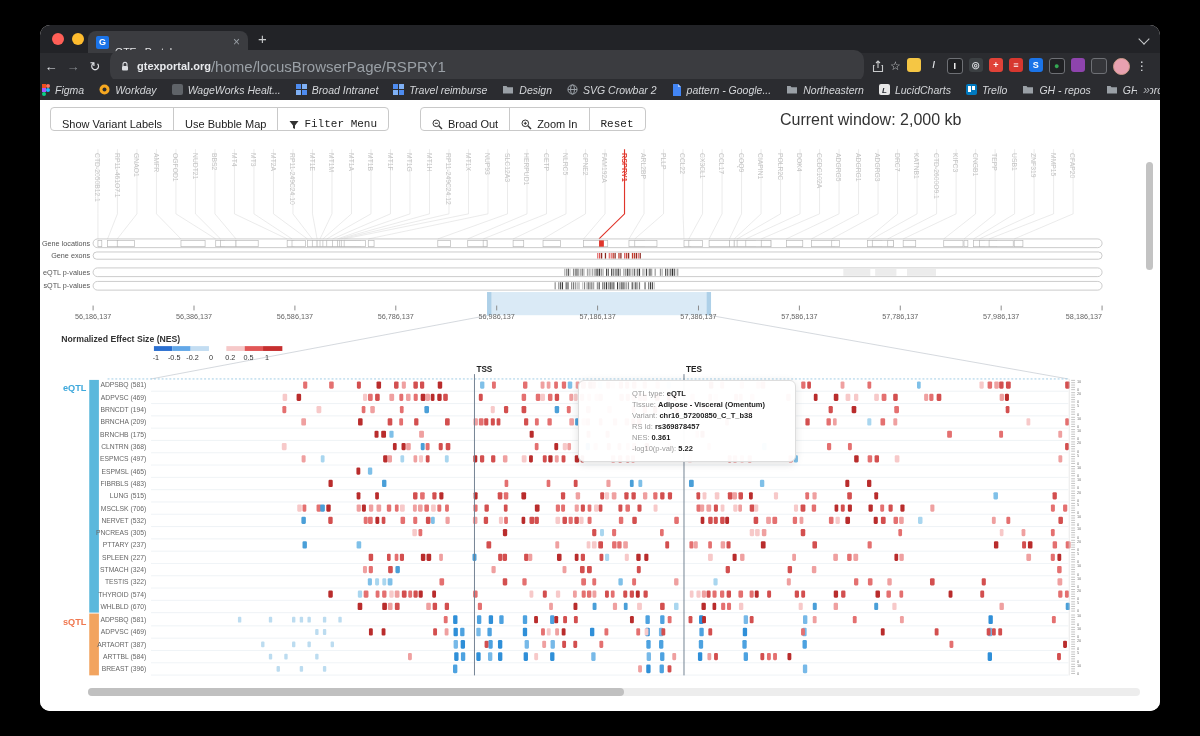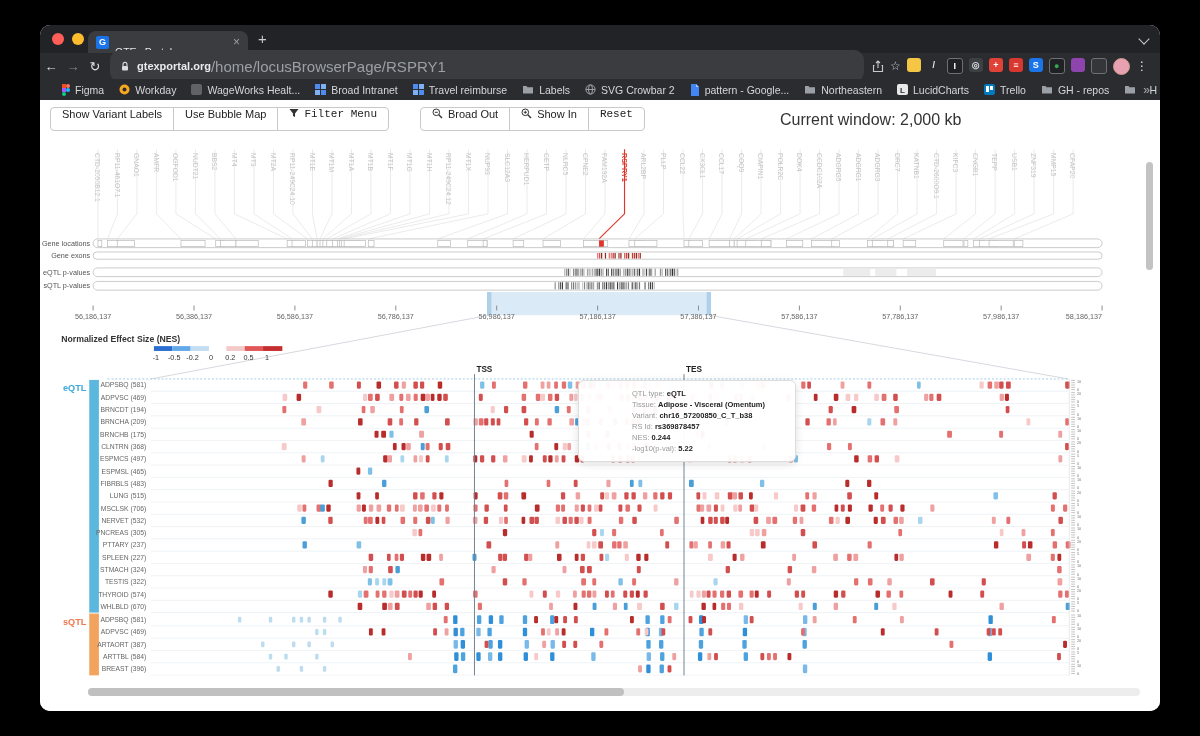--- a/index.html
+++ b/index.html
@@ -19,28 +19,28 @@
   .urlrow{position:relative;height:26px;background:#2b2c30;display:flex;align-items:center;}
   .nav-ic{color:#dfe1e5;font-size:13px;width:22px;text-align:center;}
   .nav-ic.dim{color:#83878c;}
   .urlpill{position:relative;margin-left:4px;width:754px;height:32px;background:#3b3c40;border-radius:10px;display:flex;align-items:center;padding:0 10px;box-sizing:border-box;}
   .url-domain{color:#e8eaed;font-size:11px;font-weight:bold;}
   .url-path{color:#9aa0a6;font-size:15px;}
   .url-right{display:flex;align-items:center;margin-left:8px;gap:6px;}
   .ext{width:14px;height:14px;border-radius:3px;display:flex;align-items:center;justify-content:center;font-size:9px;font-weight:bold;}
   .avatar{width:15px;height:15px;border-radius:50%;background:#e8a1b0;border:1px solid #c98;}
   .kebab{color:#dfe1e5;font-size:12px;}
-  .bookmarks{position:relative;height:21px;background:#2b2c30;display:flex;align-items:center;padding-left:22px;gap:15px;overflow:hidden;}
+  .bookmarks{position:relative;height:21px;background:#2b2c30;display:flex;align-items:center;padding-left:2px;gap:15px;overflow:hidden;font-style:italic;}
   .bm{display:flex;align-items:center;gap:5px;color:#d5d7da;font-size:10.5px;white-space:nowrap;}
   .bm svg{display:block;}
   .bm-overflow{position:absolute;right:10px;color:#aeb1b5;font-size:12px;background:#2b2c30;padding-left:6px;}
   
   .content{position:relative;height:611px;background:#fff;}
   .toolbar{position:absolute;top:7px;left:10px;display:flex;z-index:4;}
-  .btn{height:24px;display:flex;align-items:flex-start;gap:5px;padding:0 11px;border:1px solid #c9c9c9;background:#fff;font-size:11px;color:#222;margin-left:-1px;}
+  .btn{height:24px;display:flex;align-items:flex-end;gap:5px;padding:0 11px;border:1px solid #c9c9c9;background:#fff;font-size:11px;color:#222;margin-left:-1px;}
   .btn:first-child{border-radius:4px 0 0 4px;margin-left:0;}
   .btn:last-child{border-radius:0 4px 4px 0;font-family:Liberation Mono, monospace;}
   .zoomgrp{position:absolute;top:7px;left:380px;display:flex;z-index:4;}
   .curwin{position:absolute;top:11px;left:740px;font-size:16px;color:#333;z-index:4;}
   svg text{font-family:"Liberation Sans",sans-serif;}
   .tooltip{position:absolute;left:538px;top:280px;width:198px;background:rgba(255,255,255,.96);border:1px solid #ddd;border-radius:6px;box-shadow:0 2px 8px rgba(0,0,0,.12);padding:7px 9px;z-index:6;}
   .tt-row{font-size:7.5px;line-height:11px;color:#999;white-space:nowrap;margin-left:44px;}
   .tt-row b{color:#222;font-weight:bold;}
   .hscroll{position:absolute;left:48px;top:588px;width:1052px;height:8px;background:#ededed;border-radius:4px;z-index:5;}
   .hthumb{position:absolute;left:0;top:0;width:536px;height:8px;background:#c0c0c0;border-radius:4px;}
@@ -154,21 +154,21 @@
               </svg>
             </span>
             <span>Travel reimburse</span>
           </span>
           <span class="bm">
             <span>
               <svg width="12" height="11" viewBox="0 0 12 11">
                 <path d="M1 2h3.5l1 1.3H11v6.2H1z" fill="#9aa0a6"></path>
               </svg>
             </span>
-            <span>Labels</span>
+            <span>Design</span>
           </span>
           <span class="bm">
             <span>
               <svg width="11" height="11" viewBox="0 0 11 11">
                 <circle cx="5.5" cy="5.5" r="4.6" stroke="#9aa0a6" fill="none"></circle>
                 <ellipse cx="5.5" cy="5.5" rx="2" ry="4.6" stroke="#9aa0a6" fill="none"></ellipse>
                 <line x1="1" y1="5.5" x2="10" y2="5.5" stroke="#9aa0a6"></line>
               </svg>
             </span>
             <span>SVG Crowbar 2</span>
@@ -253,21 +253,21 @@
             </svg>
             <span>Broad Out</span>
           </button>
         <button class="btn">
             <svg width="11" height="11" viewBox="0 0 11 11">
               <circle cx="4.3" cy="4.3" r="3.3" stroke="#333" fill="none"></circle>
               <line x1="6.8" y1="6.8" x2="10" y2="10" stroke="#333" stroke-width="1.4"></line>
               <line x1="2.8" y1="4.3" x2="5.8" y2="4.3" stroke="#333"></line>
               <line x1="4.3" y1="2.8" x2="4.3" y2="5.8" stroke="#333"></line>
             </svg>
-            <span>Show In</span>
+            <span>Zoom In</span>
           </button>
         <button class="btn">
             <span>Reset</span>
           </button>
       </div>
       <div class="curwin">Current window: 2,000 kb</div>
 
       <svg id="vis" width="1120" height="611" viewBox="40 100 1160 611" style="position:absolute;left:0;top:0;z-index:1">
           <path d="M 100 140 V 207 L 100 233" stroke="#e2e2e2" stroke-width="0.7" fill="none"></path>
           <text x="99" y="142" transform="rotate(90 97 142)" font-size="7" fill="#c4c4c4" font-weight="normal">CTD-2050B12.1</text>
@@ -1502,21 +1502,21 @@
           <text x="492" y="371" font-size="8.5" font-weight="bold" fill="#222">TSS</text>
           <text x="709" y="371" font-size="8.5" font-weight="bold" fill="#222">TES</text>
           <line x1="1106" y1="378" x2="1106" y2="685" stroke="#ddd" stroke-width="0.7"></line>
         </svg>
 
       <div class="tooltip" id="tooltip">
           <div class="tt-row"><span>QTL type: </span><b>eQTL</b></div>
           <div class="tt-row"><span>Tissue: </span><b>Adipose - Visceral (Omentum)</b></div>
           <div class="tt-row"><span>Variant: </span><b>chr16_57200850_C_T_b38</b></div>
           <div class="tt-row"><span>RS Id: </span><b>rs369878457</b></div>
-          <div class="tt-row"><span>NES: </span><b>0.244</b></div>
+          <div class="tt-row"><span>NES: </span><b>0.361</b></div>
           <div class="tt-row"><span>-log10(p-val): </span><b>5.22</b></div>
         </div>
 
       <div class="hscroll">
           <div class="hthumb"></div>
         </div>
       <div class="vscroll"></div>
     </div>
 
   </div>

